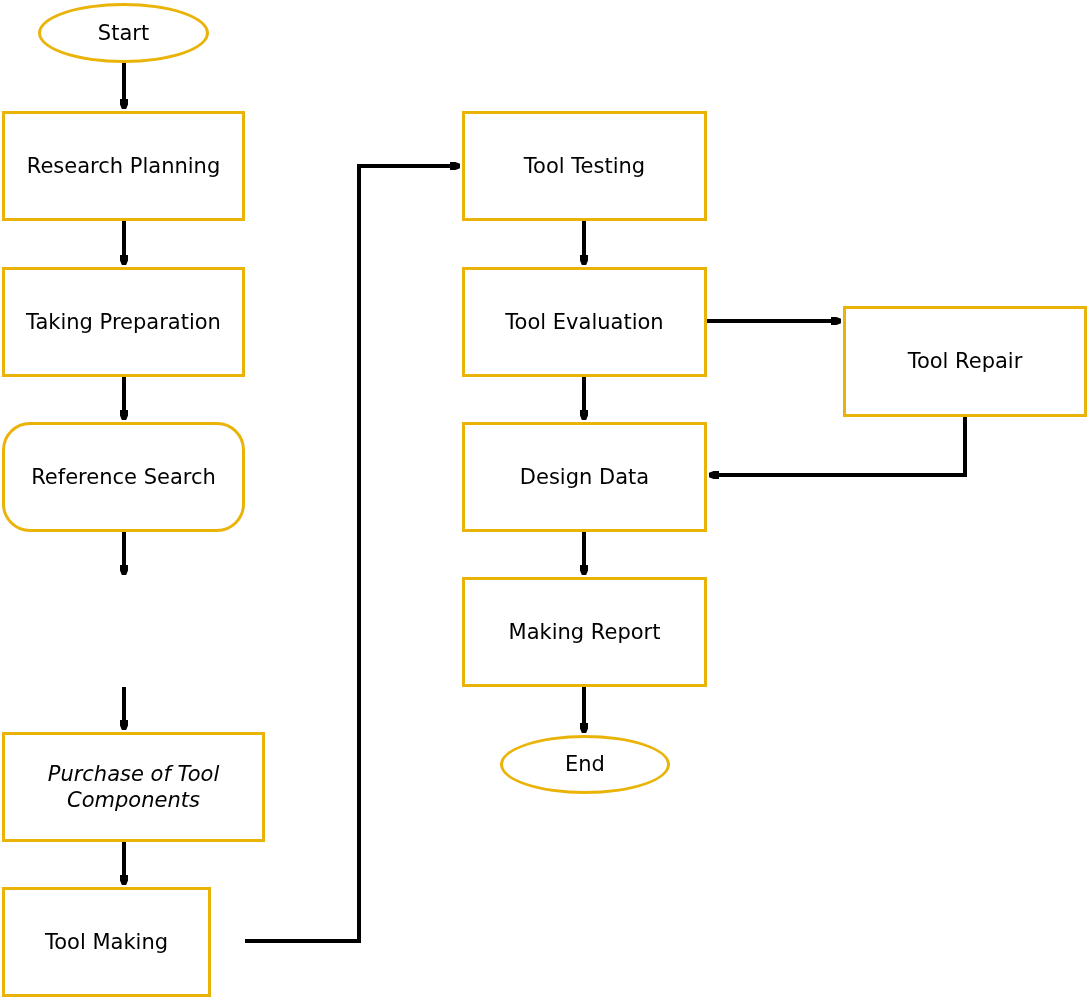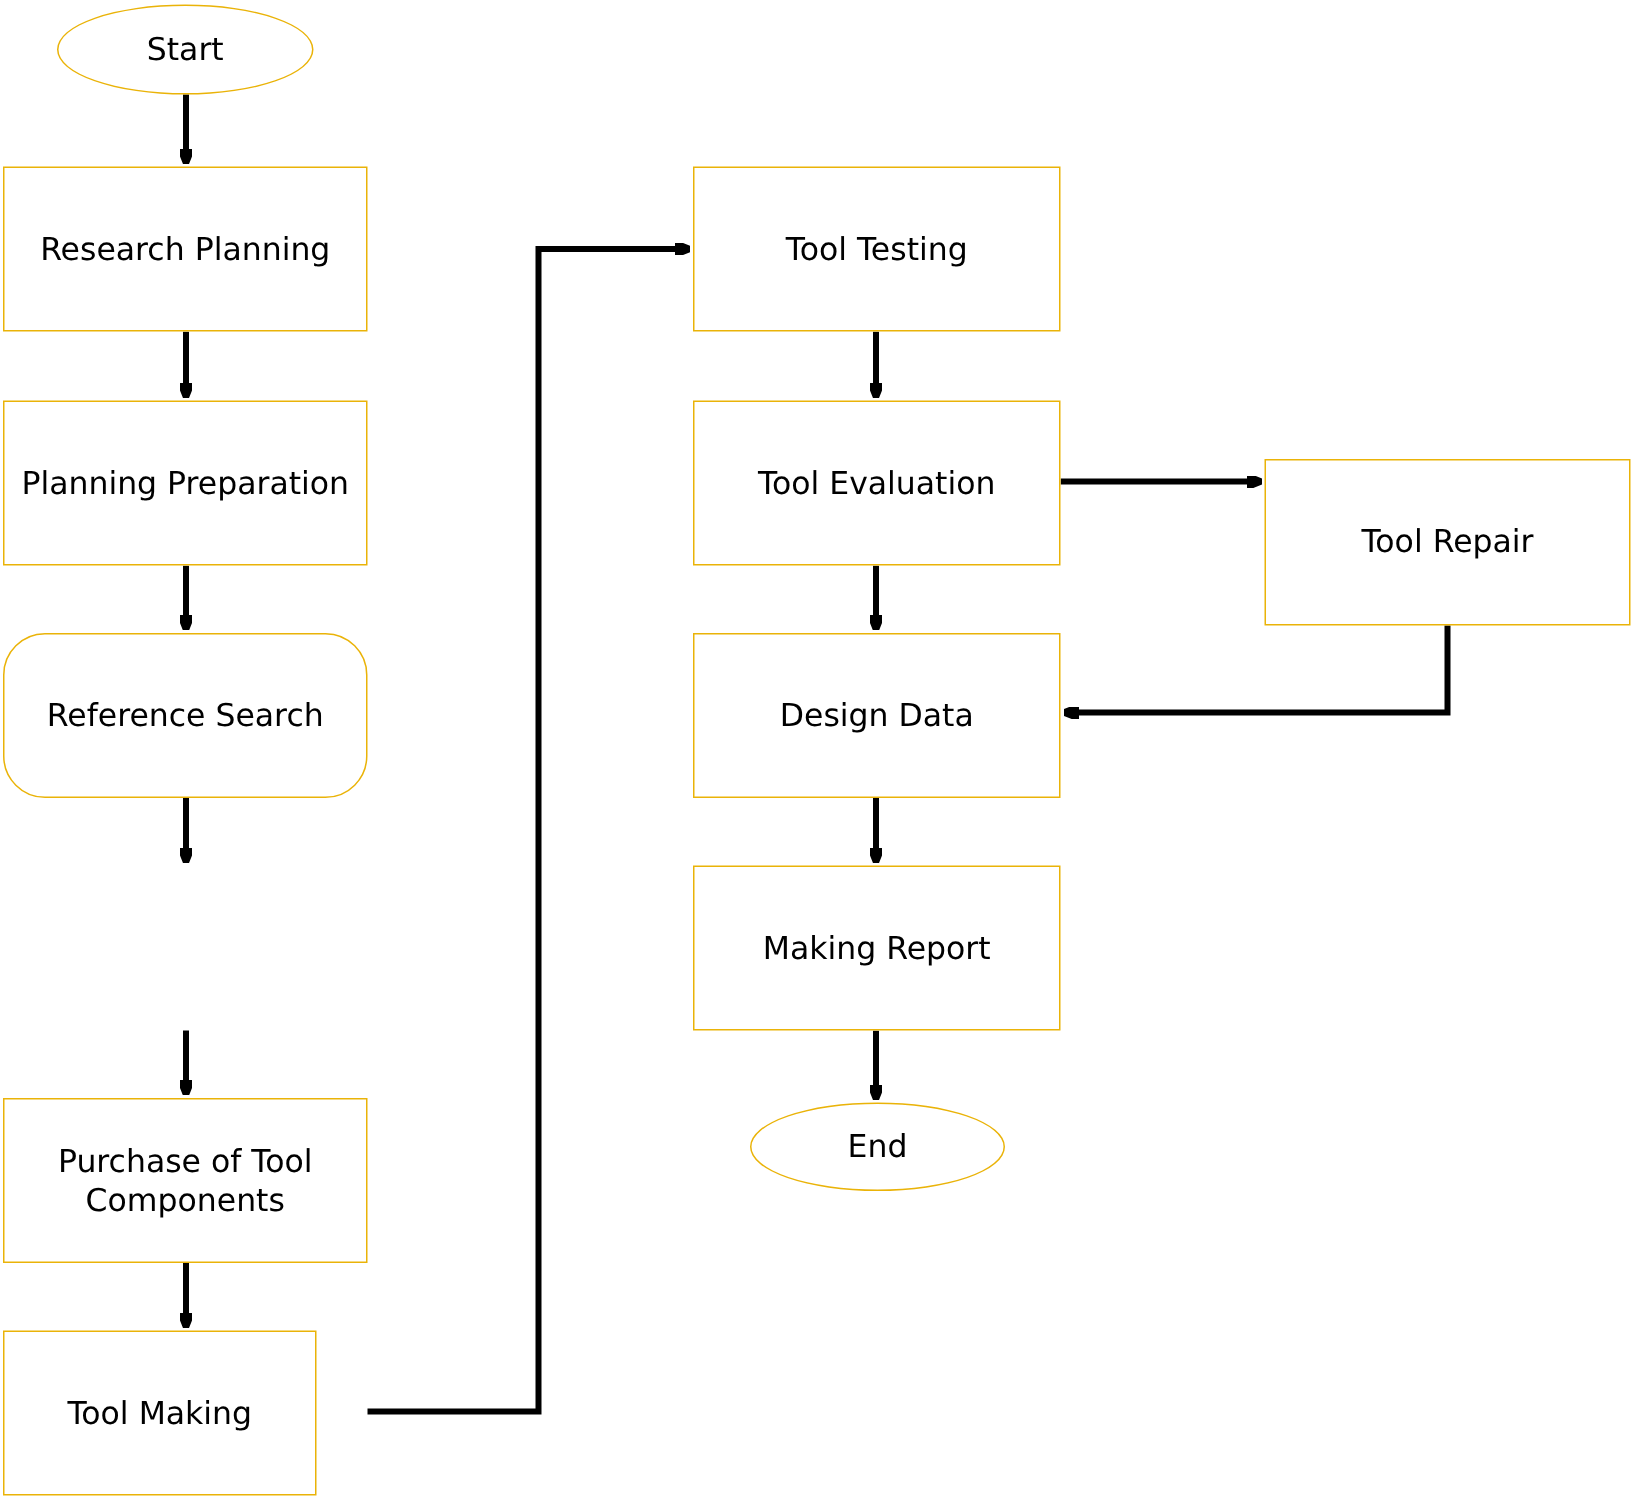--- a/index.html
+++ b/index.html
@@ -12,21 +12,21 @@
     width: 1089px;
     height: 999px;
     background: #ffffff;
     overflow: hidden;
     font-family: "DejaVu Sans", "Liberation Sans", sans-serif;
   }
   .node {
     position: absolute;
     box-sizing: border-box;
     background: #ffffff;
-    border: 1px solid #eab308;
+    border: 3px solid #eab308;
     display: flex;
     align-items: center;
     justify-content: center;
     text-align: center;
     color: #000000;
     font-size: 21px;
     line-height: 1.25;
     padding: 2px 6px;
     z-index: 3;
   }
@@ -93,29 +93,29 @@
 
   <div class="node terminator" style="left:38px; top:3px; width:171px; height:60px;">
     <span class="label">Start</span>
   </div>
 
   <div class="node" style="left:2px; top:111px; width:243px; height:110px;">
     <span class="label">Research Planning</span>
   </div>
 
   <div class="node" style="left:2px; top:267px; width:243px; height:110px;">
-    <span class="label">Planning Preparation</span>
+    <span class="label">Taking Preparation</span>
   </div>
 
   <div class="node" style="left:2px; top:422px; width:243px; height:110px;border-radius:28px;">
     <span class="label">Reference Search</span>
   </div>
 
 
-  <div class="node" style="left:2px; top:732px; width:243px; height:110px;">
+  <div class="node" style="left:2px; top:732px; width:263px; height:110px;font-style:italic;">
     <span class="label">Purchase of Tool Components</span>
   </div>
 
   <div class="node" style="left:2px; top:887px; width:209px; height:110px;">
     <span class="label">Tool Making</span>
   </div>
 
   <div class="node" style="left:462px; top:111px; width:245px; height:110px;">
     <span class="label">Tool Testing</span>
   </div>

